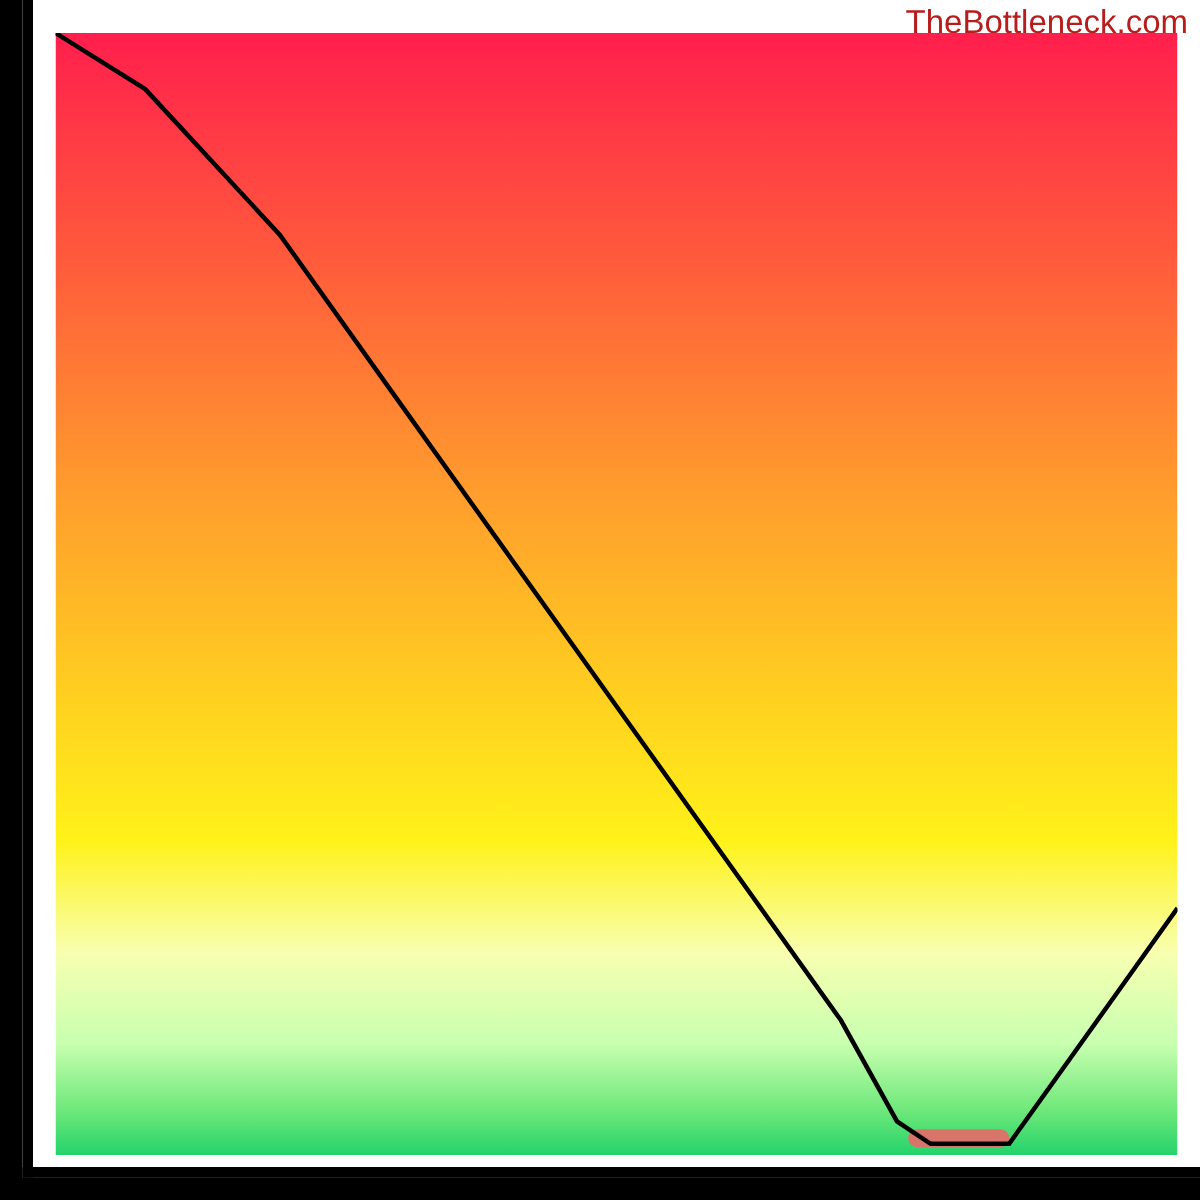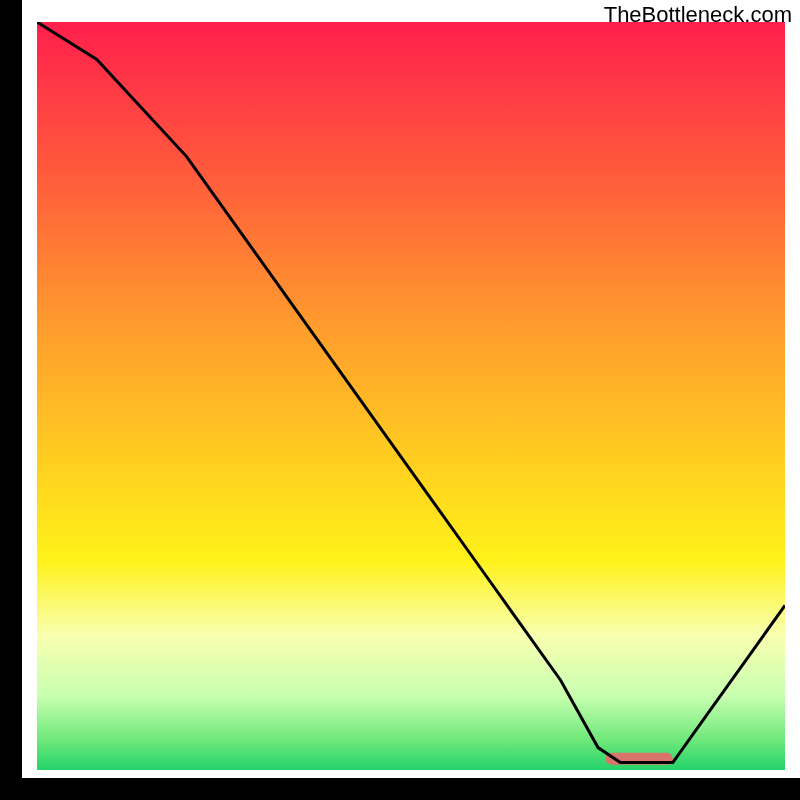--- a/index.html
+++ b/index.html
@@ -23,21 +23,21 @@
     position: absolute;
     left: 22px;
     top: 22px;
     width: 748px;
     height: 748px;
   }
   .watermark {
     position: absolute;
     top: 2px;
     right: 8px;
-    color: #000000;
+    color: #b91c1c;
     font-size: 22px;
     font-family: Arial, sans-serif;
   }
   .axis-left {
     position: absolute;
     left: 15px;
     top: 0;
     width: 7px;
     height: 785px;
     background: #000;

